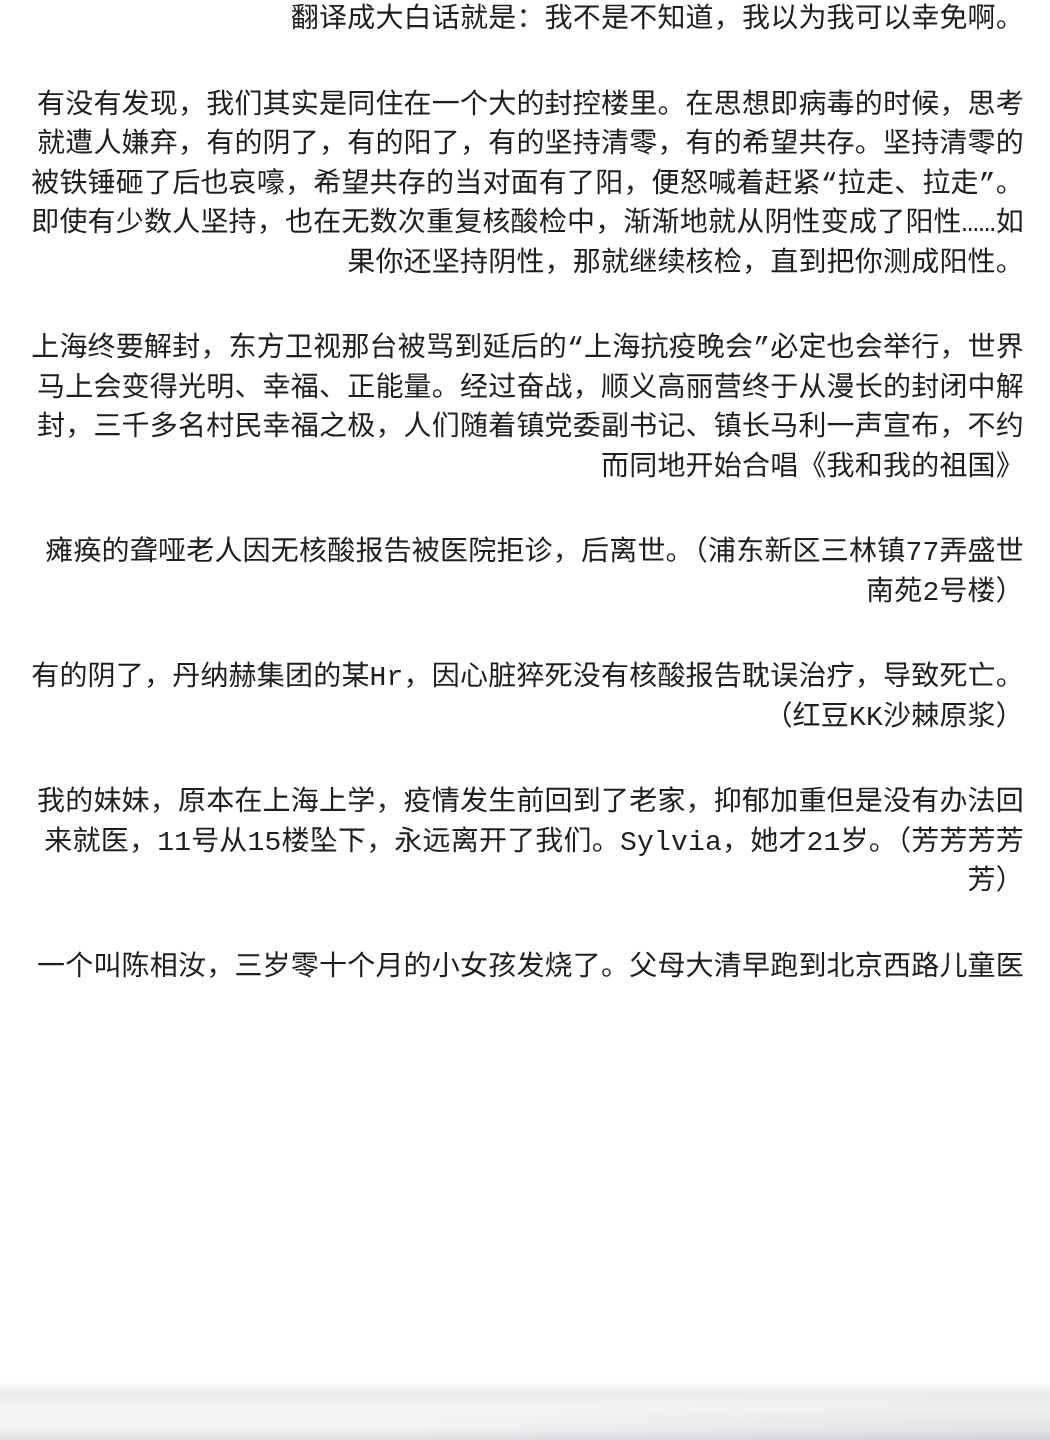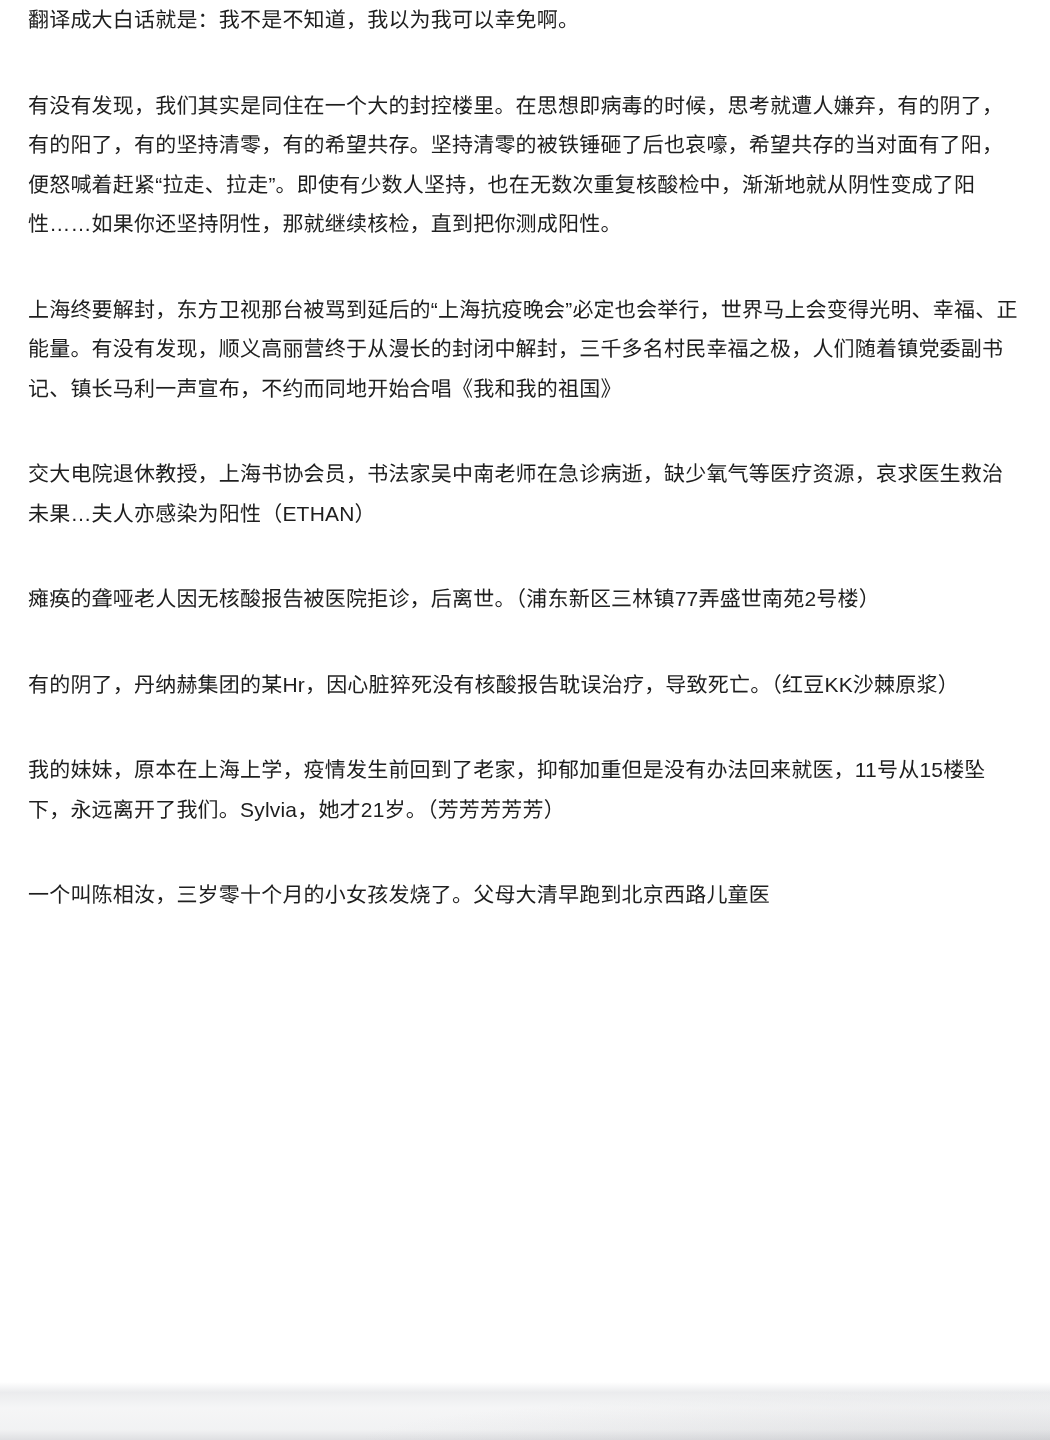--- a/index.html
+++ b/index.html
@@ -20,28 +20,29 @@
   main.article{
     position:absolute;
     top:0;
     left:0;
     width:1050px;
     padding:0 26px 0 28px;
   }
   main.article p.para{
     margin:0 0 46px 0;
     max-width:996px;
-    font-size:21px;
+    font-size:28px;
     line-height:39.5px;
     letter-spacing:0.2px;
     color:var(--text);
-    text-align:left;
+    text-align:right;
     word-break:break-word;
     overflow-wrap:break-word;
     white-space:normal;
+    font-family:Liberation Mono, monospace;
   }
   
   .bottom-shade{
     position:absolute;
     left:0;
     bottom:0;
     width:1050px;
     height:58px;
     pointer-events:none;
     background:
@@ -53,20 +54,19 @@
         rgba(210,212,216,0.30) 82%,
         rgba(195,197,202,0.55) 100%);
   }
 </style>
 </head>
 <body>
 
 <main class="article" id="article">
     <p class="para">翻译成大白话就是：我不是不知道，我以为我可以幸免啊。</p>
     <p class="para">有没有发现，我们其实是同住在一个大的封控楼里。在思想即病毒的时候，思考就遭人嫌弃，有的阴了，有的阳了，有的坚持清零，有的希望共存。坚持清零的被铁锤砸了后也哀嚎，希望共存的当对面有了阳，便怒喊着赶紧“拉走、拉走”。即使有少数人坚持，也在无数次重复核酸检中，渐渐地就从阴性变成了阳性……如果你还坚持阴性，那就继续核检，直到把你测成阳性。</p>
-    <p class="para">上海终要解封，东方卫视那台被骂到延后的“上海抗疫晚会”必定也会举行，世界马上会变得光明、幸福、正能量。有没有发现，顺义高丽营终于从漫长的封闭中解封，三千多名村民幸福之极，人们随着镇党委副书记、镇长马利一声宣布，不约而同地开始合唱《我和我的祖国》</p>
-    <p class="para">交大电院退休教授，上海书协会员，书法家吴中南老师在急诊病逝，缺少氧气等医疗资源，哀求医生救治未果…夫人亦感染为阳性（ETHAN）</p>
+    <p class="para">上海终要解封，东方卫视那台被骂到延后的“上海抗疫晚会”必定也会举行，世界马上会变得光明、幸福、正能量。经过奋战，顺义高丽营终于从漫长的封闭中解封，三千多名村民幸福之极，人们随着镇党委副书记、镇长马利一声宣布，不约而同地开始合唱《我和我的祖国》</p>
     <p class="para">瘫痪的聋哑老人因无核酸报告被医院拒诊，后离世。（浦东新区三林镇77弄盛世南苑2号楼）</p>
     <p class="para">有的阴了，丹纳赫集团的某Hr，因心脏猝死没有核酸报告耽误治疗，导致死亡。（红豆KK沙棘原浆）</p>
     <p class="para">我的妹妹，原本在上海上学，疫情发生前回到了老家，抑郁加重但是没有办法回来就医，11号从15楼坠下，永远离开了我们。Sylvia，她才21岁。（芳芳芳芳芳）</p>
     <p class="para">一个叫陈相汝，三岁零十个月的小女孩发烧了。父母大清早跑到北京西路儿童医</p>
   </main>
 <div class="bottom-shade"></div>
 
 </body></html>

